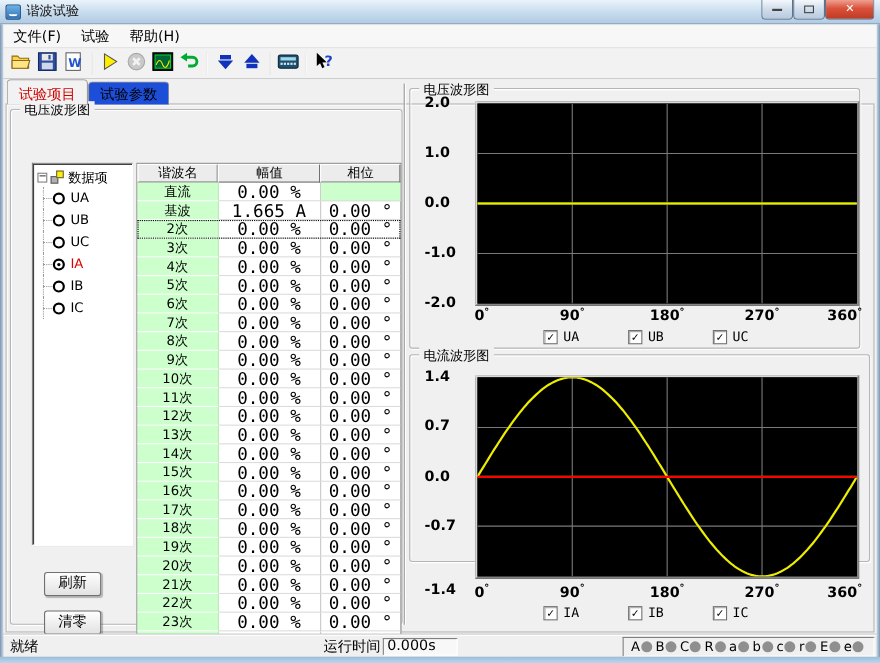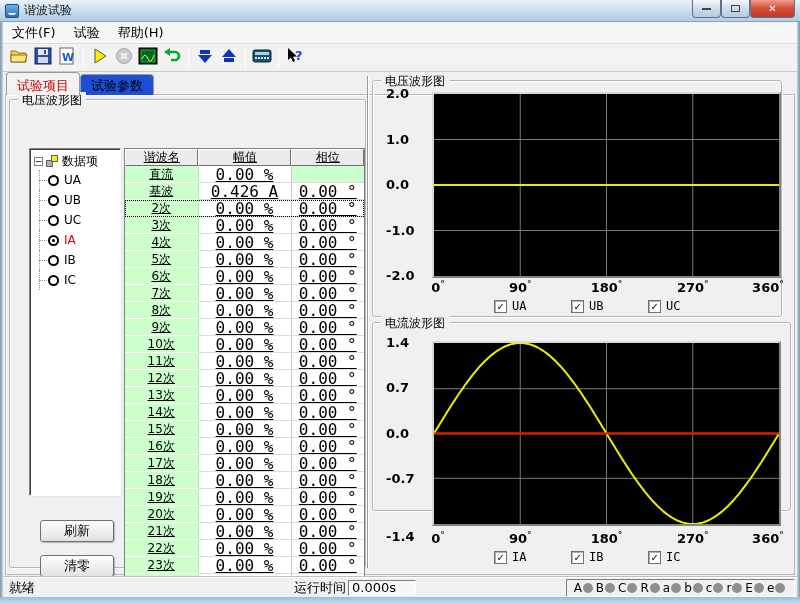--- a/index.html
+++ b/index.html
@@ -50,34 +50,34 @@
   .node-ico { position:relative; width:12px; height:12px; margin-right:4px; }
   .node-ico .sq1 { position:absolute; left:0; bottom:0; width:7px; height:7px; background:#b0b0b0; border:1px solid #606060; }
   .node-ico .sq2 { position:absolute; right:0; top:0; width:7px; height:7px; background:#ffee00; border:1px solid #606060; }
   .tree-item { display:flex; align-items:center; height:20px; padding-left:14px; position:relative; }
   .tree-item:before { content:""; position:absolute; left:5px; top:0; bottom:0; border-left:1px dotted #999; }
   .tree-item:after { content:""; position:absolute; left:5px; top:10px; width:8px; border-top:1px dotted #999; }
   .radio { width:11px; height:11px; border:2px solid #000; border-radius:50%; background:#fff;
     margin-right:5px; position:relative; flex:0 0 auto; }
   .radio.on:after { content:""; position:absolute; left:2px; top:2px; width:3px; height:3px; border-radius:50%; background:#000; }
   
-  .htable { position:absolute; left:114px; top:48px; width:241px; height:444px; background:#fff; border:1px solid #808080;text-decoration:underline; }
+  .htable { position:absolute; left:114px; top:48px; width:241px; height:444px; background:#fff; border:1px solid #808080; }
   .hrow { display:flex; height:17px; }
   .hrow.header { height:17px; }
   .hcell { border-right:1px solid #c8c8c8; border-bottom:1px solid #dcdcdc; display:flex;
     align-items:center; justify-content:center; font-size:12px; overflow:hidden; }
   .hcell.c0 { width:79px; background:#ccffcc; border-right:1px solid #b8e8b8; border-bottom:1px solid #fff; }
   .hcell.c1 { width:100px; }
   .hcell.c2 { width:78px; border-right:none; }
   .header .hcell { background:#ececec; border:1px solid; border-color:#fff #707070 #707070 #fff; font-size:12px; }
   .val { font-family:"DejaVu Sans Mono", monospace; font-size:16px; }
   .hrow.selected { outline:1px dotted #000; outline-offset:-1px; }
   .phase-green { background:#ccffcc !important; }
   
-  .btn97 { position:absolute; width:74px; height:22px; border:1px solid #707070; border-radius:3px;
+  .btn97 { position:absolute; width:52px; height:22px; border:1px solid #707070; border-radius:3px;
     background:linear-gradient(#fefefe,#e2e2e2); font-size:13px; text-align:center; line-height:20px;
     box-shadow:1px 1px 1px rgba(0,0,0,.25); }
   
   .vdivider { position:absolute; left:367px; top:76px; height:492px; width:2px;
     border-left:1px solid #9a9a9a; border-right:1px solid #fff; }
   
   .plotframe { position:absolute; border:2px outset #d8d8d8; background:#000; }
   .ylab { position:absolute; width:42px; font-weight:bold; font-size:13px; }
   .xlab { position:absolute; font-weight:bold; font-size:13px; white-space:nowrap; }
   .deg { font-size:9px; vertical-align:super; }
@@ -262,21 +262,21 @@
             <div class="hcell c1" style="background: rgb(236, 236, 236);">幅值</div>
             <div class="hcell c2" style="background: rgb(236, 236, 236);">相位</div>
           </div>
           <div class="hrow">
             <div class="hcell c0">直流</div>
             <div class="hcell c1 val">0.00 %</div>
             <div class="hcell c2 val phase-green"></div>
           </div>
           <div class="hrow">
             <div class="hcell c0">基波</div>
-            <div class="hcell c1 val">0.426 A</div>
+            <div class="hcell c1 val">1.665 A</div>
             <div class="hcell c2 val">0.00 °</div>
           </div>
           <div class="hrow selected">
             <div class="hcell c0">2次</div>
             <div class="hcell c1 val">0.00 %</div>
             <div class="hcell c2 val">0.00 °</div>
           </div>
           <div class="hrow">
             <div class="hcell c0">3次</div>
             <div class="hcell c1 val">0.00 %</div>

